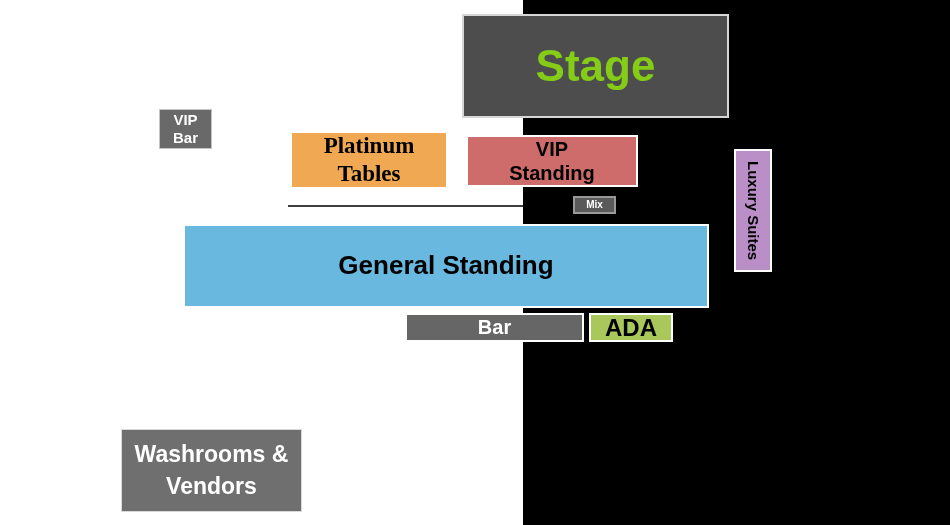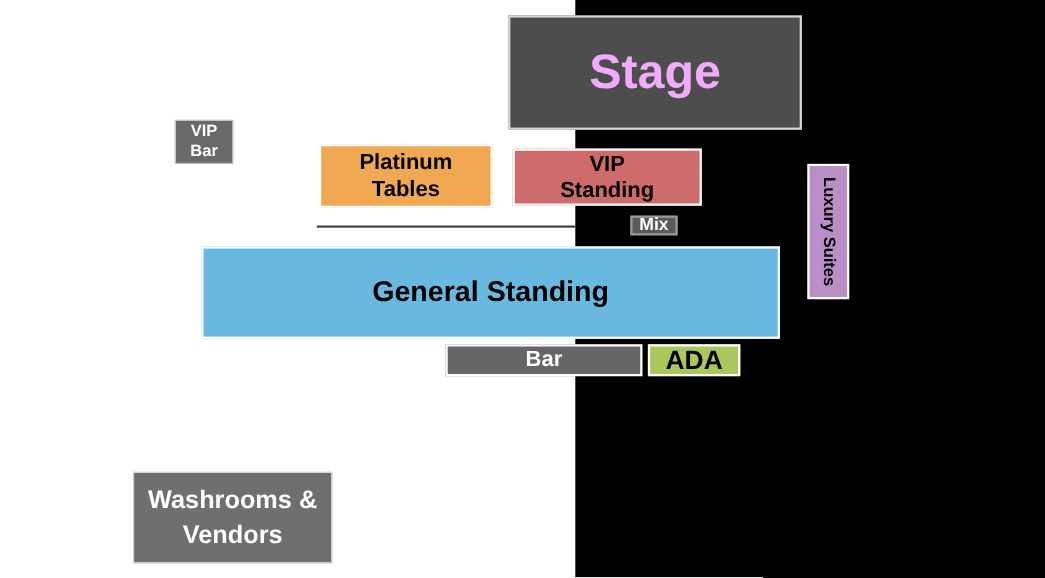--- a/index.html
+++ b/index.html
@@ -29,29 +29,29 @@
   #stage {
     left: 462px; top: 14px; width: 267px; height: 104px;
     font-size: 44px; border: 2px solid #d6d6d6;
   }
   #vip-bar {
     left: 159px; top: 109px; width: 53px; height: 40px;
     font-size: 15px; border: 1px solid #c4c4c4;
   }
   #platinum-tables {
     left: 290px; top: 131px; width: 158px; height: 58px;
-    font-size: 20px; border: 2px solid #ffffff;
+    font-size: 23px; border: 2px solid #ffffff; font-family: Liberation Serif, serif;
   }
   #vip-standing {
     left: 466px; top: 135px; width: 172px; height: 52px;
     font-size: 20px; border: 2px solid #ffffff;
   }
   #mix {
     left: 573px; top: 196px; width: 43px; height: 18px;
-    font-size: 16px; border: 2px solid #999999;
+    font-size: 10px; border: 2px solid #999999;
   }
   #divider-line {
     position: absolute;
     left: 288px; top: 205px; width: 235px; height: 2px;
     background: #3f3f3f;
   }
   #luxury-suites {
     left: 734px; top: 149px; width: 38px; height: 123px;
     font-size: 15px; border: 2px solid #ffffff;
     writing-mode: vertical-rl;
@@ -73,21 +73,21 @@
     font-size: 23px; border: 1px solid #d9d9d9; line-height: 1.35;
   }
 </style>
 </head>
 <body>
 
 <div id="venue-map">
 
   <div id="black-band" style="background-color: rgb(0, 0, 0);"></div>
 
-  <div id="stage" class="zone" style="background-color: rgb(77, 77, 77); color: #f0abfc;">
+  <div id="stage" class="zone" style="background-color: rgb(77, 77, 77); color: #84cc16;">
     <span>Stage</span>
   </div>
 
   <div id="vip-bar" class="zone" style="background-color: rgb(105, 105, 105); color: rgb(255, 255, 255);">
     <span>VIP
 Bar</span>
   </div>
 
   <div id="platinum-tables" class="zone" style="background-color: rgb(240, 168, 82); color: rgb(0, 0, 0);">
     <span>Platinum

